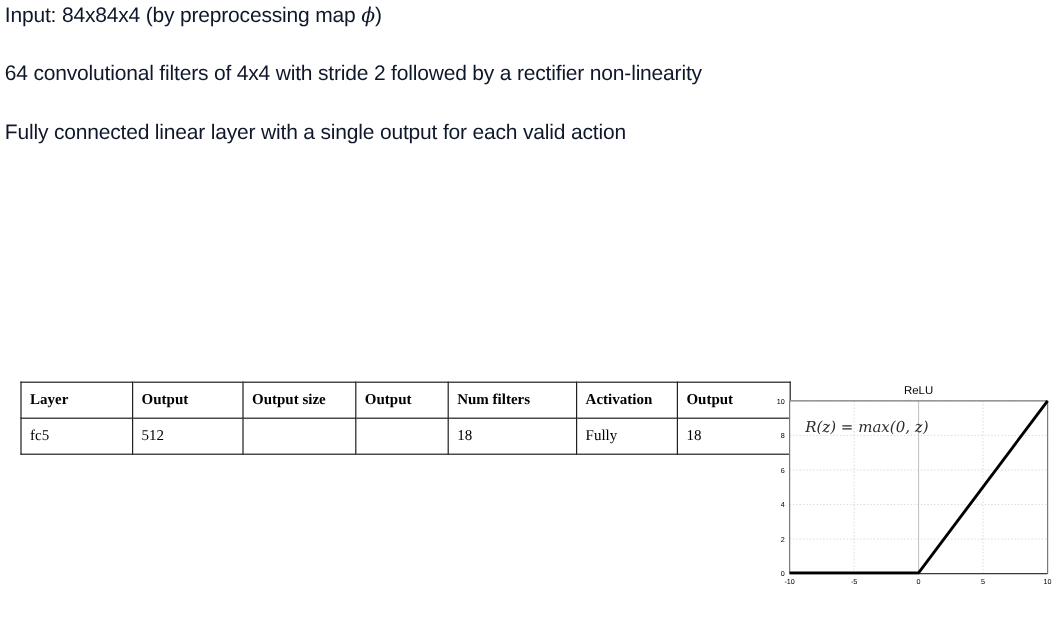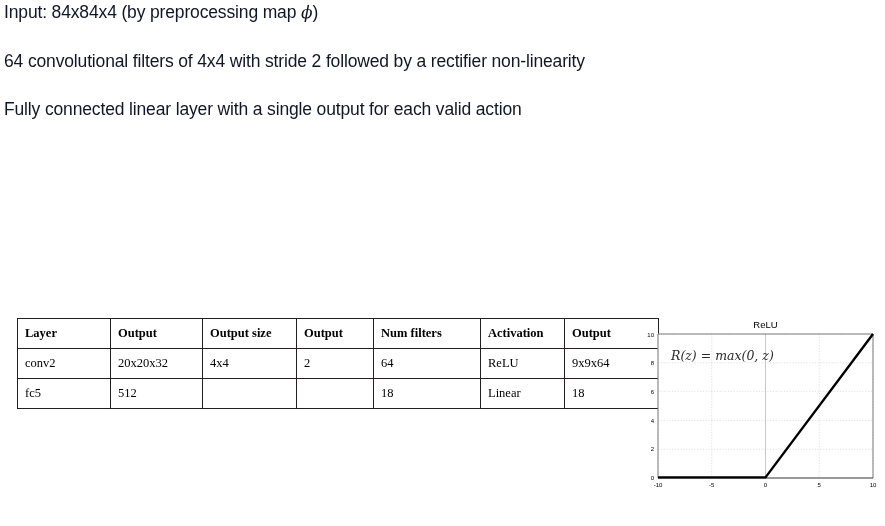--- a/index.html
+++ b/index.html
@@ -123,35 +123,26 @@
       <th class="col-input">Output</th>
       <th class="col-filtersize">Output size</th>
       <th class="col-stride">Output</th>
       <th class="col-numfilters">Num filters</th>
       <th class="col-activation">Activation</th>
       <th class="col-output">Output</th>
     </tr>
   </thead>
   <tbody>
     <tr>
-      <td>conv2</td>
-      <td>20x20x32</td>
-      <td>4x4</td>
-      <td>2</td>
-      <td>64</td>
-      <td>ReLU</td>
-      <td>9x9x64</td>
-    </tr>
-    <tr>
       <td>fc5</td>
       <td>512</td>
       <td></td>
       <td></td>
       <td>18</td>
-      <td>Linear</td>
+      <td>Fully</td>
       <td>18</td>
     </tr>
   </tbody>
 </table>
 
 <div id="relu-figure">
   <svg width="255" height="216" viewBox="0 0 255 216">
 
     <rect x="28" y="24" width="215" height="144" fill="#ffffff"></rect>
 

